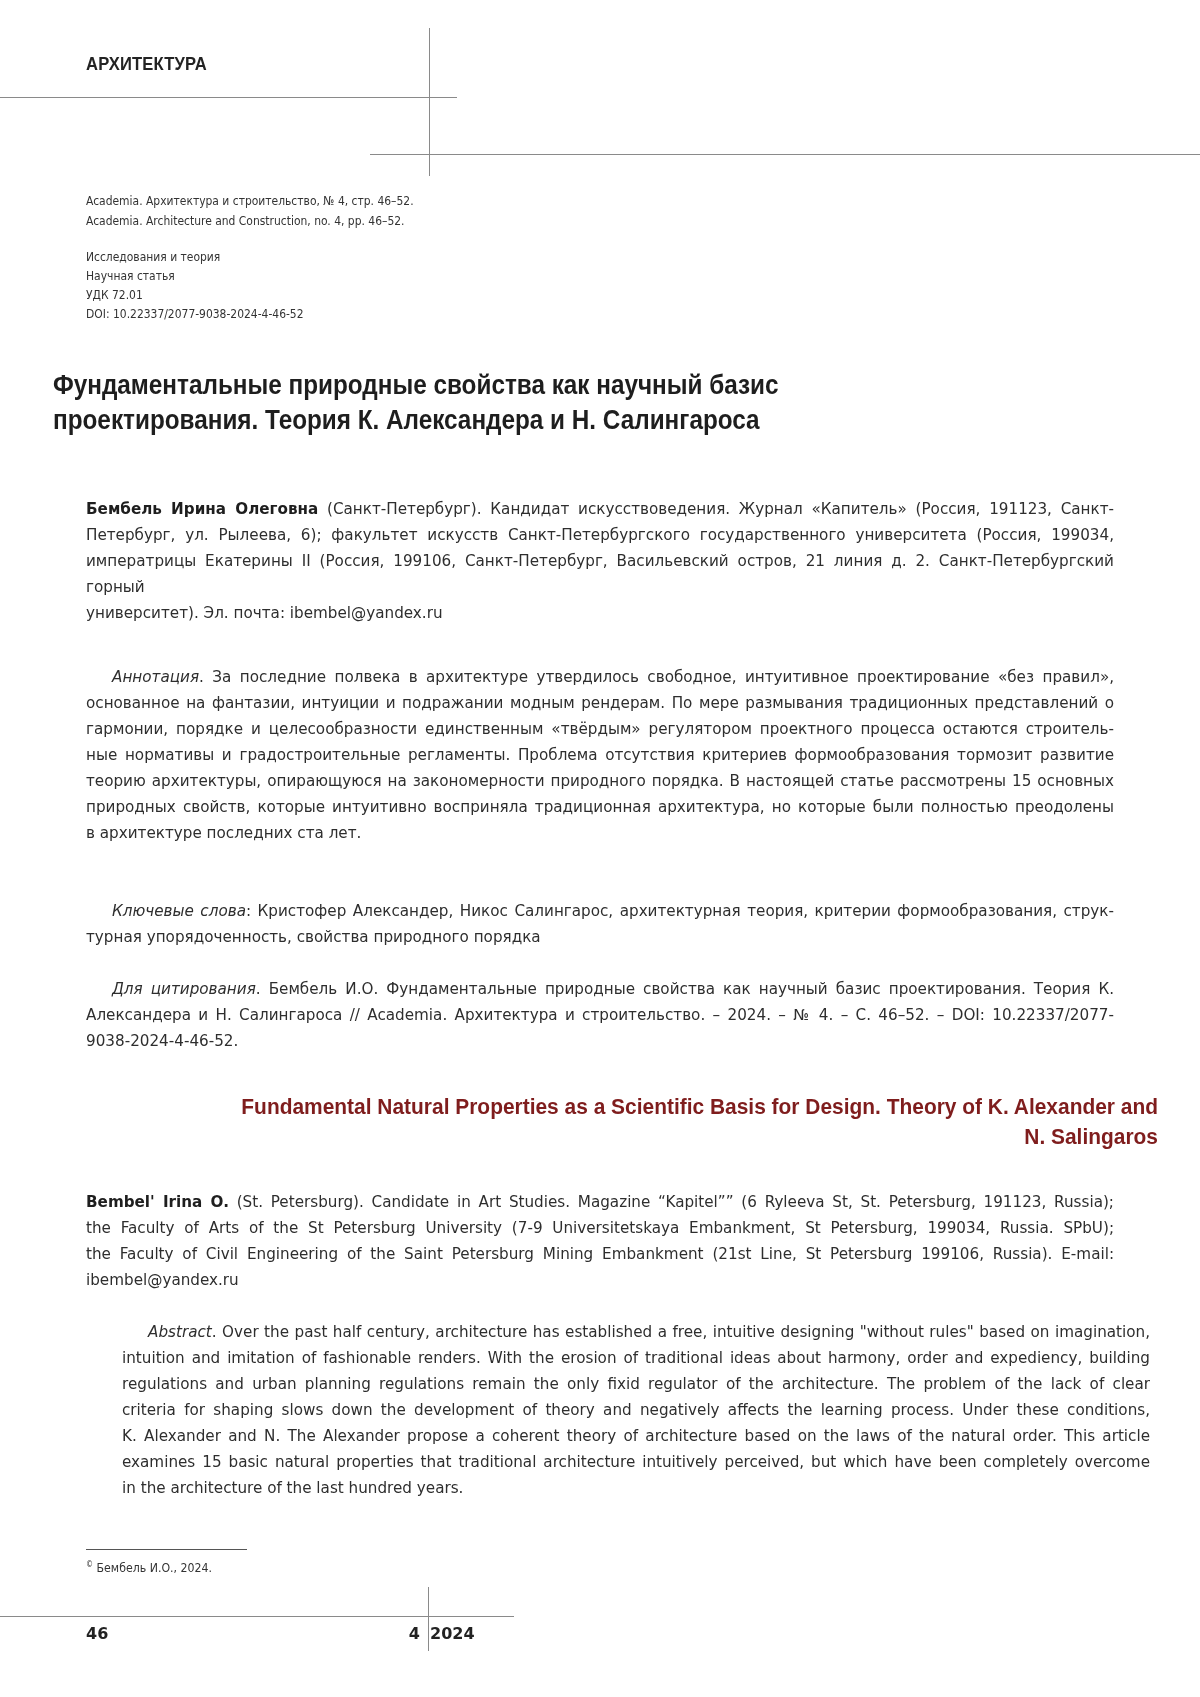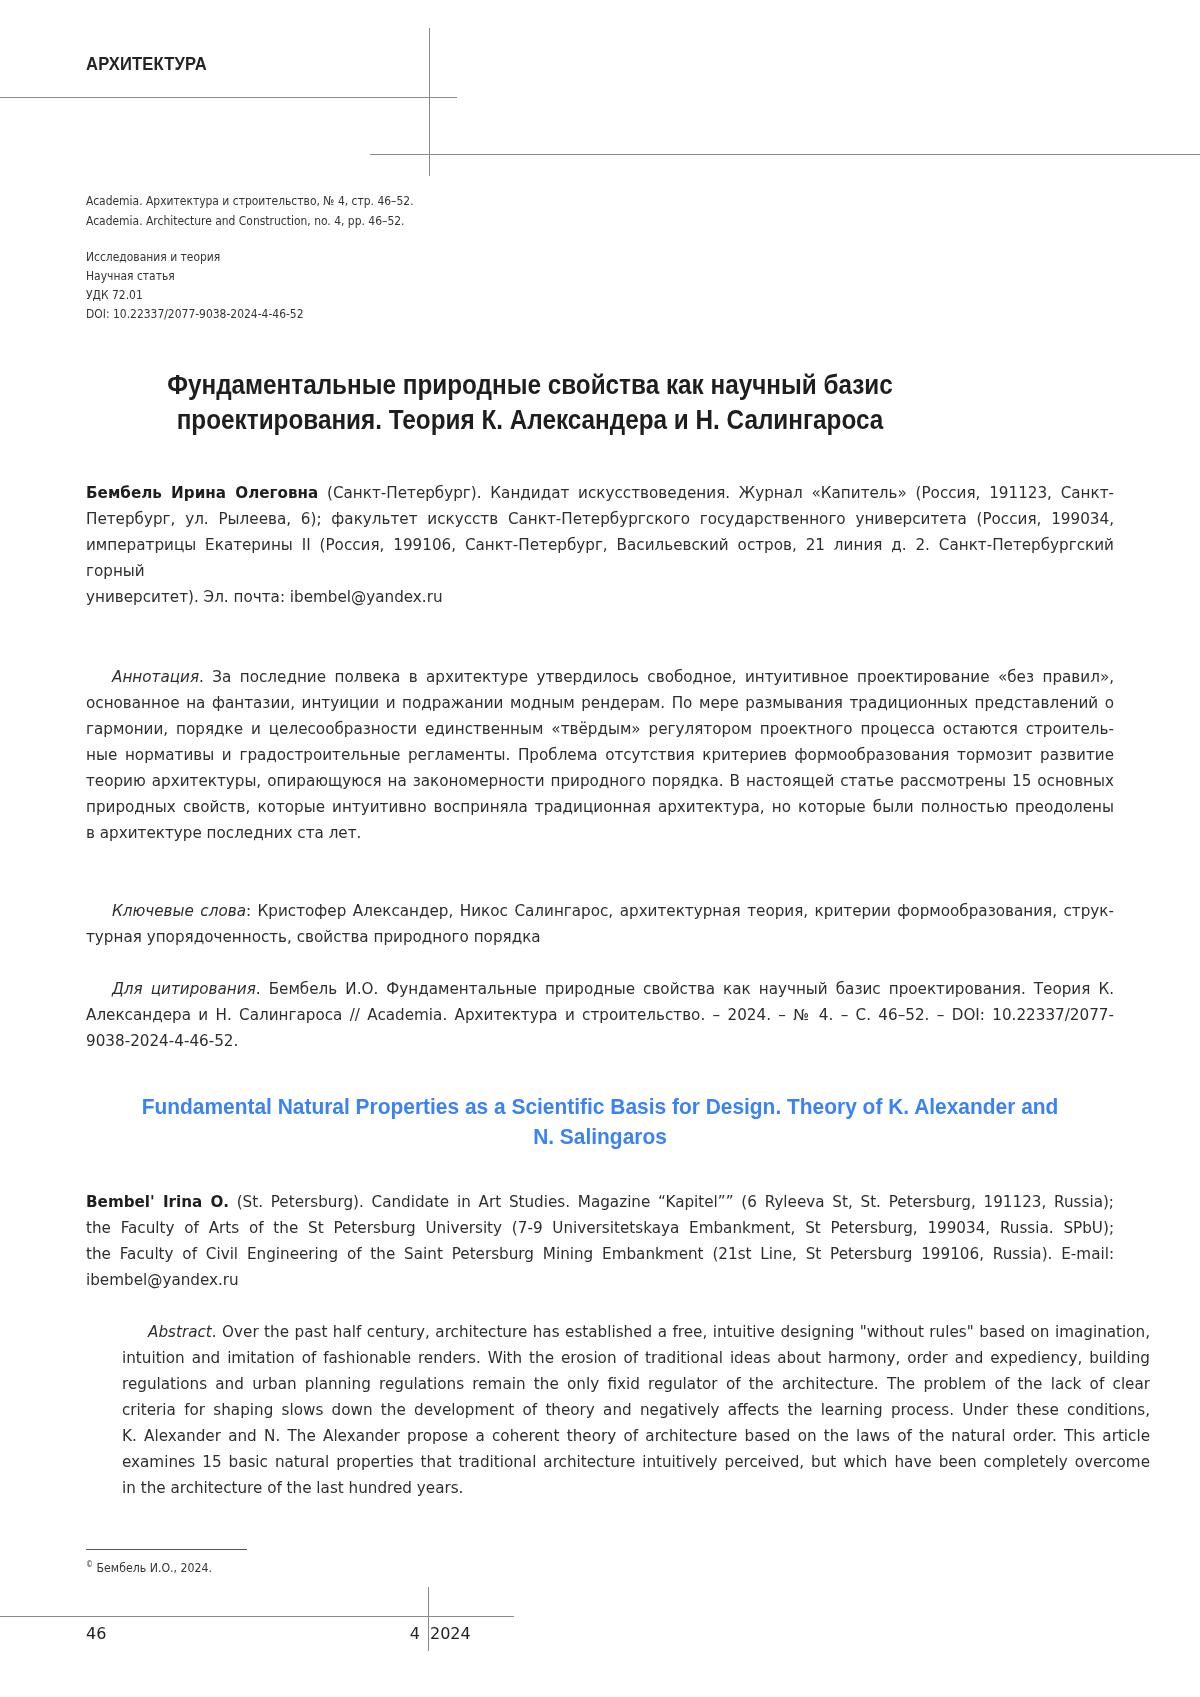--- a/index.html
+++ b/index.html
@@ -4,35 +4,35 @@
 <style>
   html, body { margin: 0; padding: 0; background: #ffffff; }
   body { width: 1200px; height: 1697px; position: relative; overflow: hidden;
          font-family: "DejaVu Sans Condensed", "DejaVu Sans", sans-serif; color: #2b2b2b; }
   .abs { position: absolute; }
   .rule-h { position: absolute; height: 1px; background: #8a8a8a; }
   .rule-v { position: absolute; width: 1px; background: #8a8a8a; }
   .section-label { left: 86px; top: 54px; font-family: "Liberation Sans", sans-serif; font-weight: bold;
                    font-size: 18px; letter-spacing: 0.2px; color: #232323; transform: scaleX(0.92); transform-origin: left; }
   .meta { left: 86px; font-size: 12.5px; line-height: 19px; color: #333; font-family: "DejaVu Sans", sans-serif; transform: scaleX(0.86); transform-origin: left; white-space: nowrap; }
-  .title-ru { left: 0; width: 1060px; top: 368px; text-align: center; font-family: "Liberation Sans", sans-serif;
+  .title-ru { left: 0; width: 1060px; top: 368px; text-align: left; font-family: "Liberation Sans", sans-serif;
               font-weight: bold; font-size: 27px; line-height: 35px; color: #1e1e1e; }
   .title-ru .t { display: block; transform: scaleX(0.9); }
   .para { left: 86px; width: 1028px; font-size: 15.2px; line-height: 26px; color: #2e2e2e; font-family: "DejaVu Sans", sans-serif; }
   .line { display: block; white-space: nowrap; transform-origin: left; }
   .just { text-align: justify; text-align-last: justify; white-space: normal; }
   .ind { padding-left: 26px; }
   .b { font-weight: bold; color: #1e1e1e; }
   .i { font-style: italic; }
-  .title-en { left: 0; width: 1200px; top: 1092px; text-align: center; font-family: "Liberation Sans", sans-serif;
-              font-weight: bold; font-size: 22.5px; line-height: 30px; color: #3b82f6; }
+  .title-en { left: 0; width: 1200px; top: 1092px; text-align: right; font-family: "Liberation Sans", sans-serif;
+              font-weight: bold; font-size: 22.5px; line-height: 30px; color: #7f1d1d; }
   .title-en .t { display: block; transform: scaleX(0.93); }
   .footnote { left: 86px; top: 1560px; font-size: 12.5px; color: #333; font-family: "DejaVu Sans", sans-serif; transform: scaleX(0.88); transform-origin: left; }
   .footnote sup { font-size: 8px; }
-  .pageno { top: 1624px; font-family: "DejaVu Sans", sans-serif; font-weight: normal; font-size: 16px; color: #222; }
+  .pageno { top: 1624px; font-family: "DejaVu Sans", sans-serif; font-weight: bold; font-size: 16px; color: #222; }
 </style>
 </head>
 <body>
 
 <div class="rule-h" style="left:0; top:97px; width:457px;"></div>
 <div class="rule-v" style="left:429px; top:28px; height:148px;"></div>
 <div class="rule-h" style="left:370px; top:154px; width:830px;"></div>
 
 <div class="abs section-label">АРХИТЕКТУРА</div>
 
@@ -41,21 +41,21 @@
 <div class="abs meta" style="top:247px;">Исследования и теория</div>
 <div class="abs meta" style="top:266px;">Научная статья</div>
 <div class="abs meta" style="top:285px;">УДК 72.01</div>
 <div class="abs meta" style="top:304px;">DOI: 10.22337/2077-9038-2024-4-46-52</div>
 
 <div class="abs title-ru">
   <span class="t">Фундаментальные природные свойства как научный базис</span>
   <span class="t">проектирования. Теория К. Александера и Н. Салингароса</span>
 </div>
 
-<div class="abs para" style="top:480px;">
+<div class="abs para" style="top:496px;">
   <span class="line just"><span class="b">Бембель Ирина Олеговна</span><span> (Санкт-Петербург). Кандидат искусствоведения. Журнал «Капитель» (Россия, 191123, Санкт-</span></span>
   <span class="line just">Петербург, ул. Рылеева, 6); факультет искусств Санкт-Петербургского государственного университета (Россия, 199034,</span>
   <span class="line just">императрицы Екатерины II (Россия, 199106, Санкт-Петербург, Васильевский остров, 21 линия д. 2. Санкт-Петербургский горный</span>
   <span class="line">университет). Эл. почта: ibembel@yandex.ru</span>
 </div>
 
 <div class="abs para" style="top:664px;">
   <span class="line just ind"><span class="i">Аннотация</span><span>. За последние полвека в архитектуре утвердилось свободное, интуитивное проектирование «без правил»,</span></span>
   <span class="line just">основанное на фантазии, интуиции и подражании модным рендерам. По мере размывания традиционных представлений о</span>
   <span class="line just">гармонии, порядке и целесообразности единственным «твёрдым» регулятором проектного процесса остаются строитель-</span>

